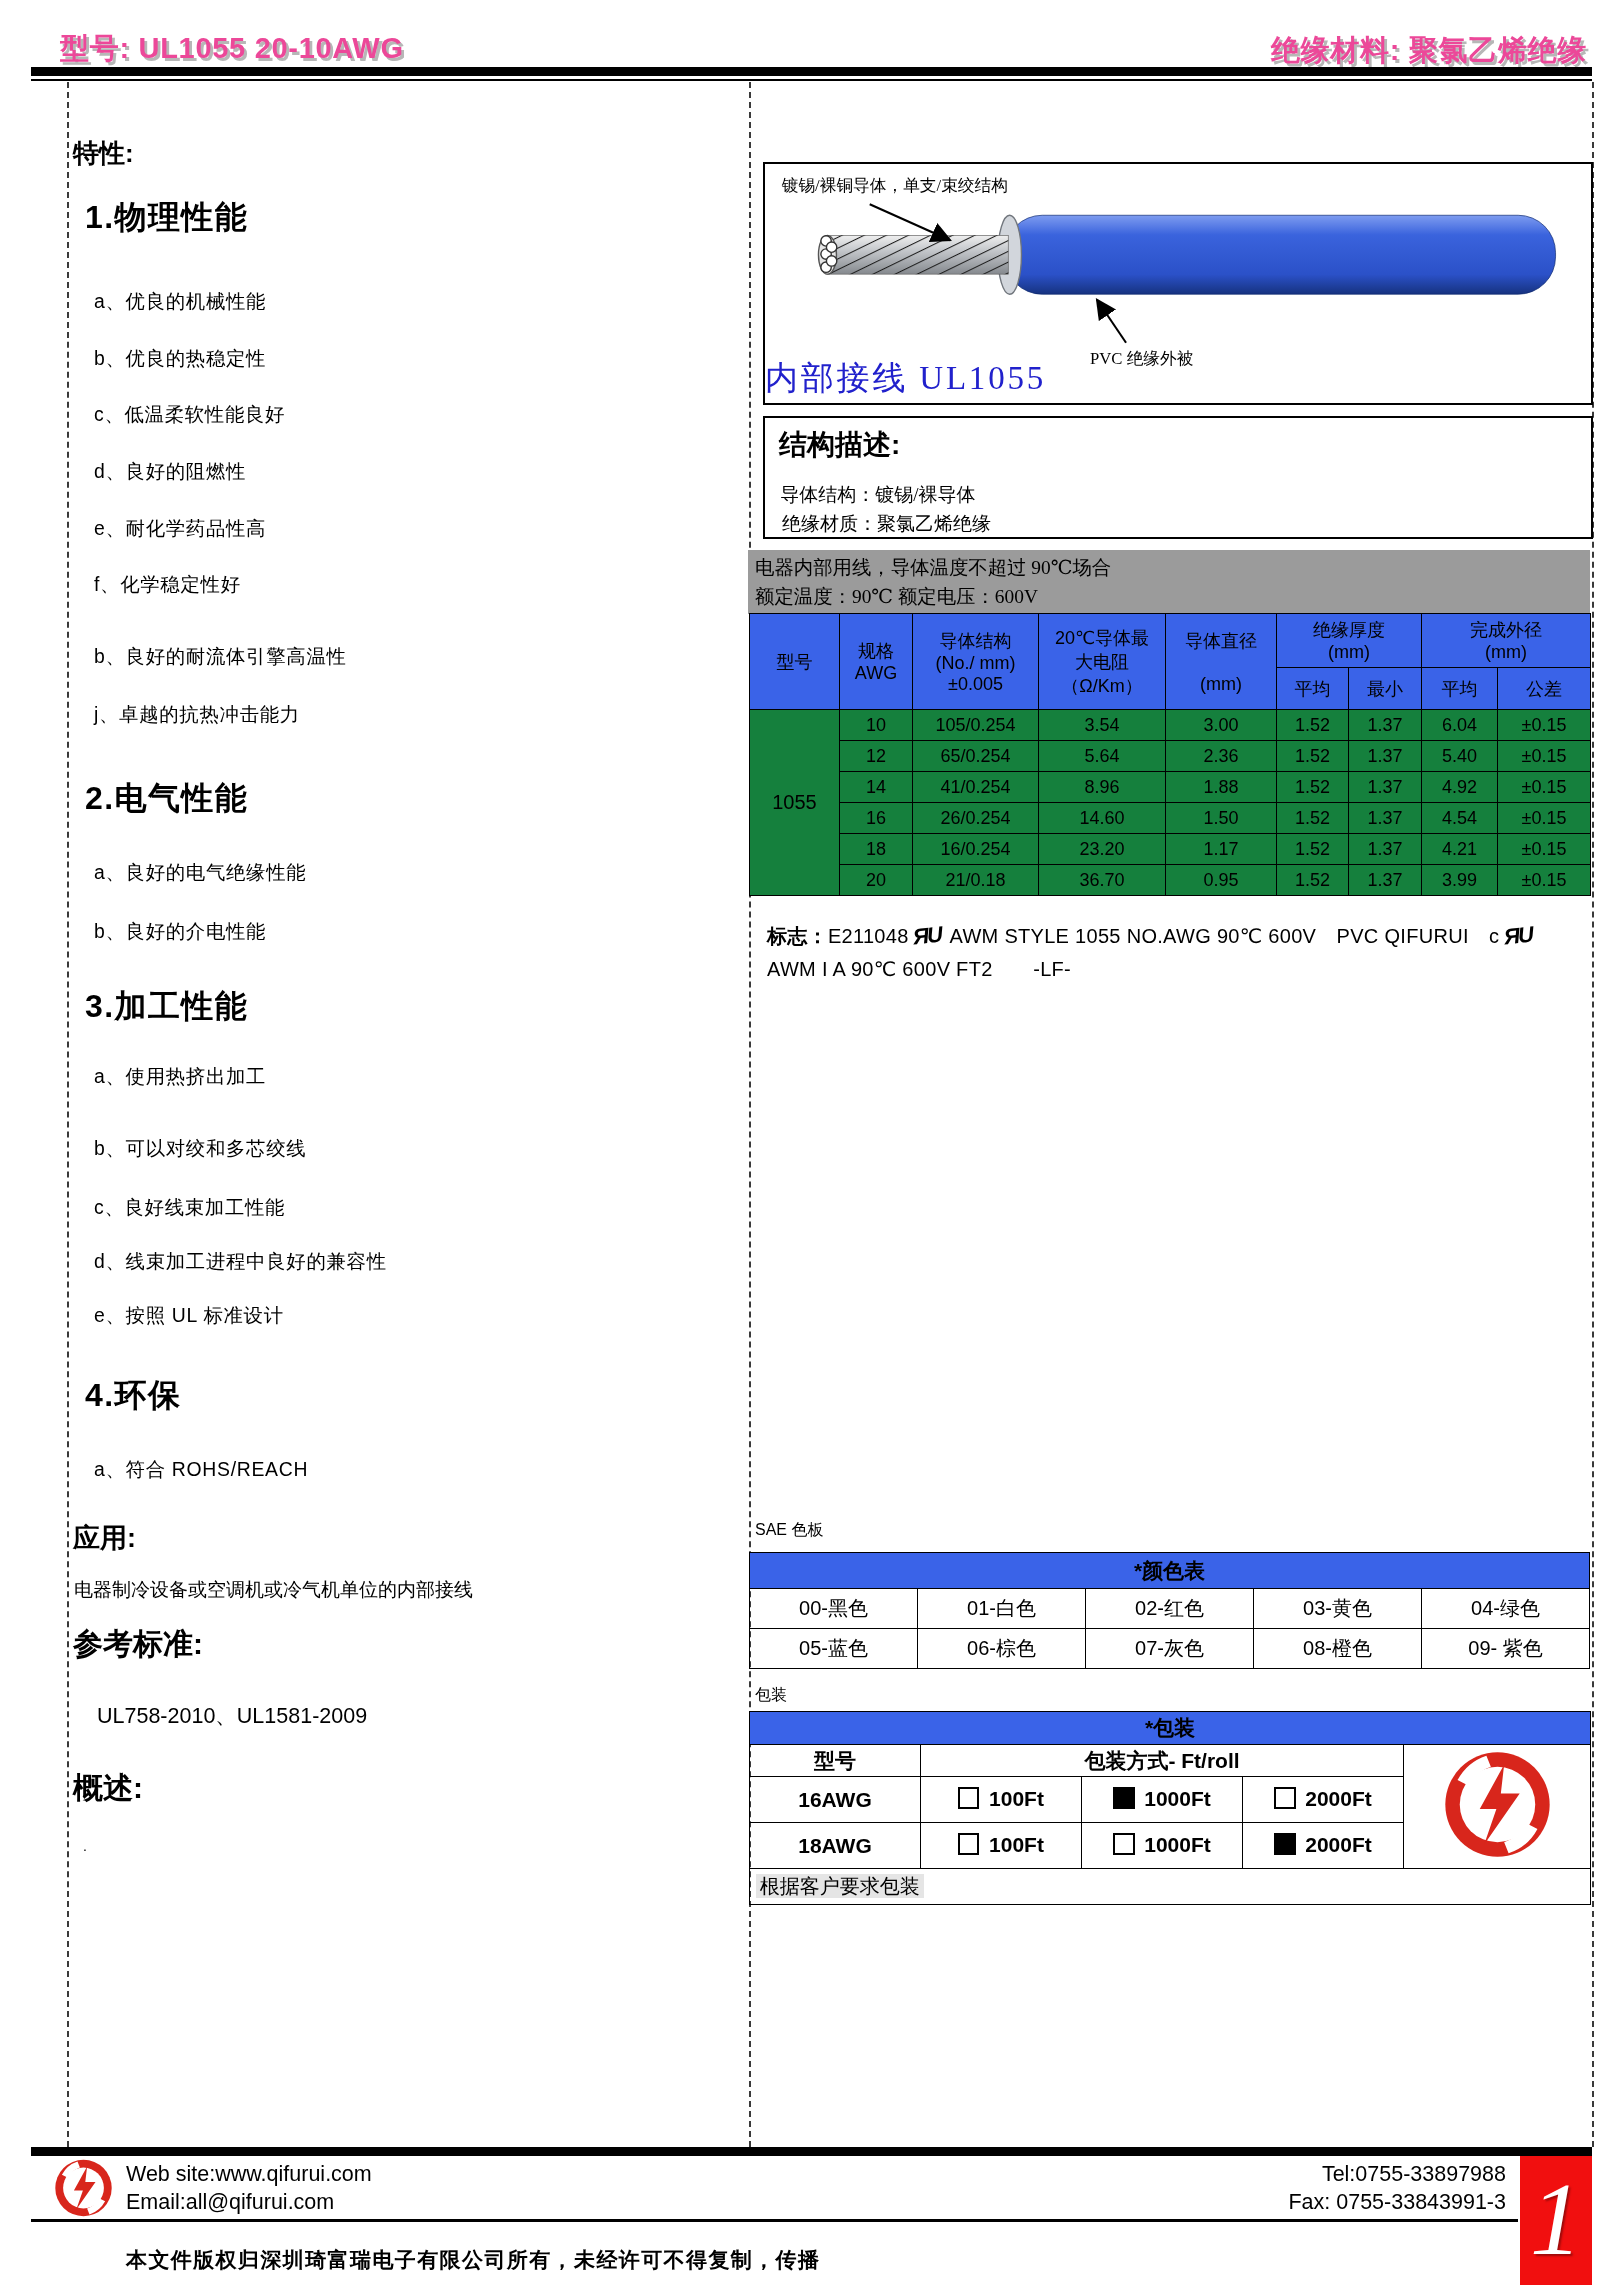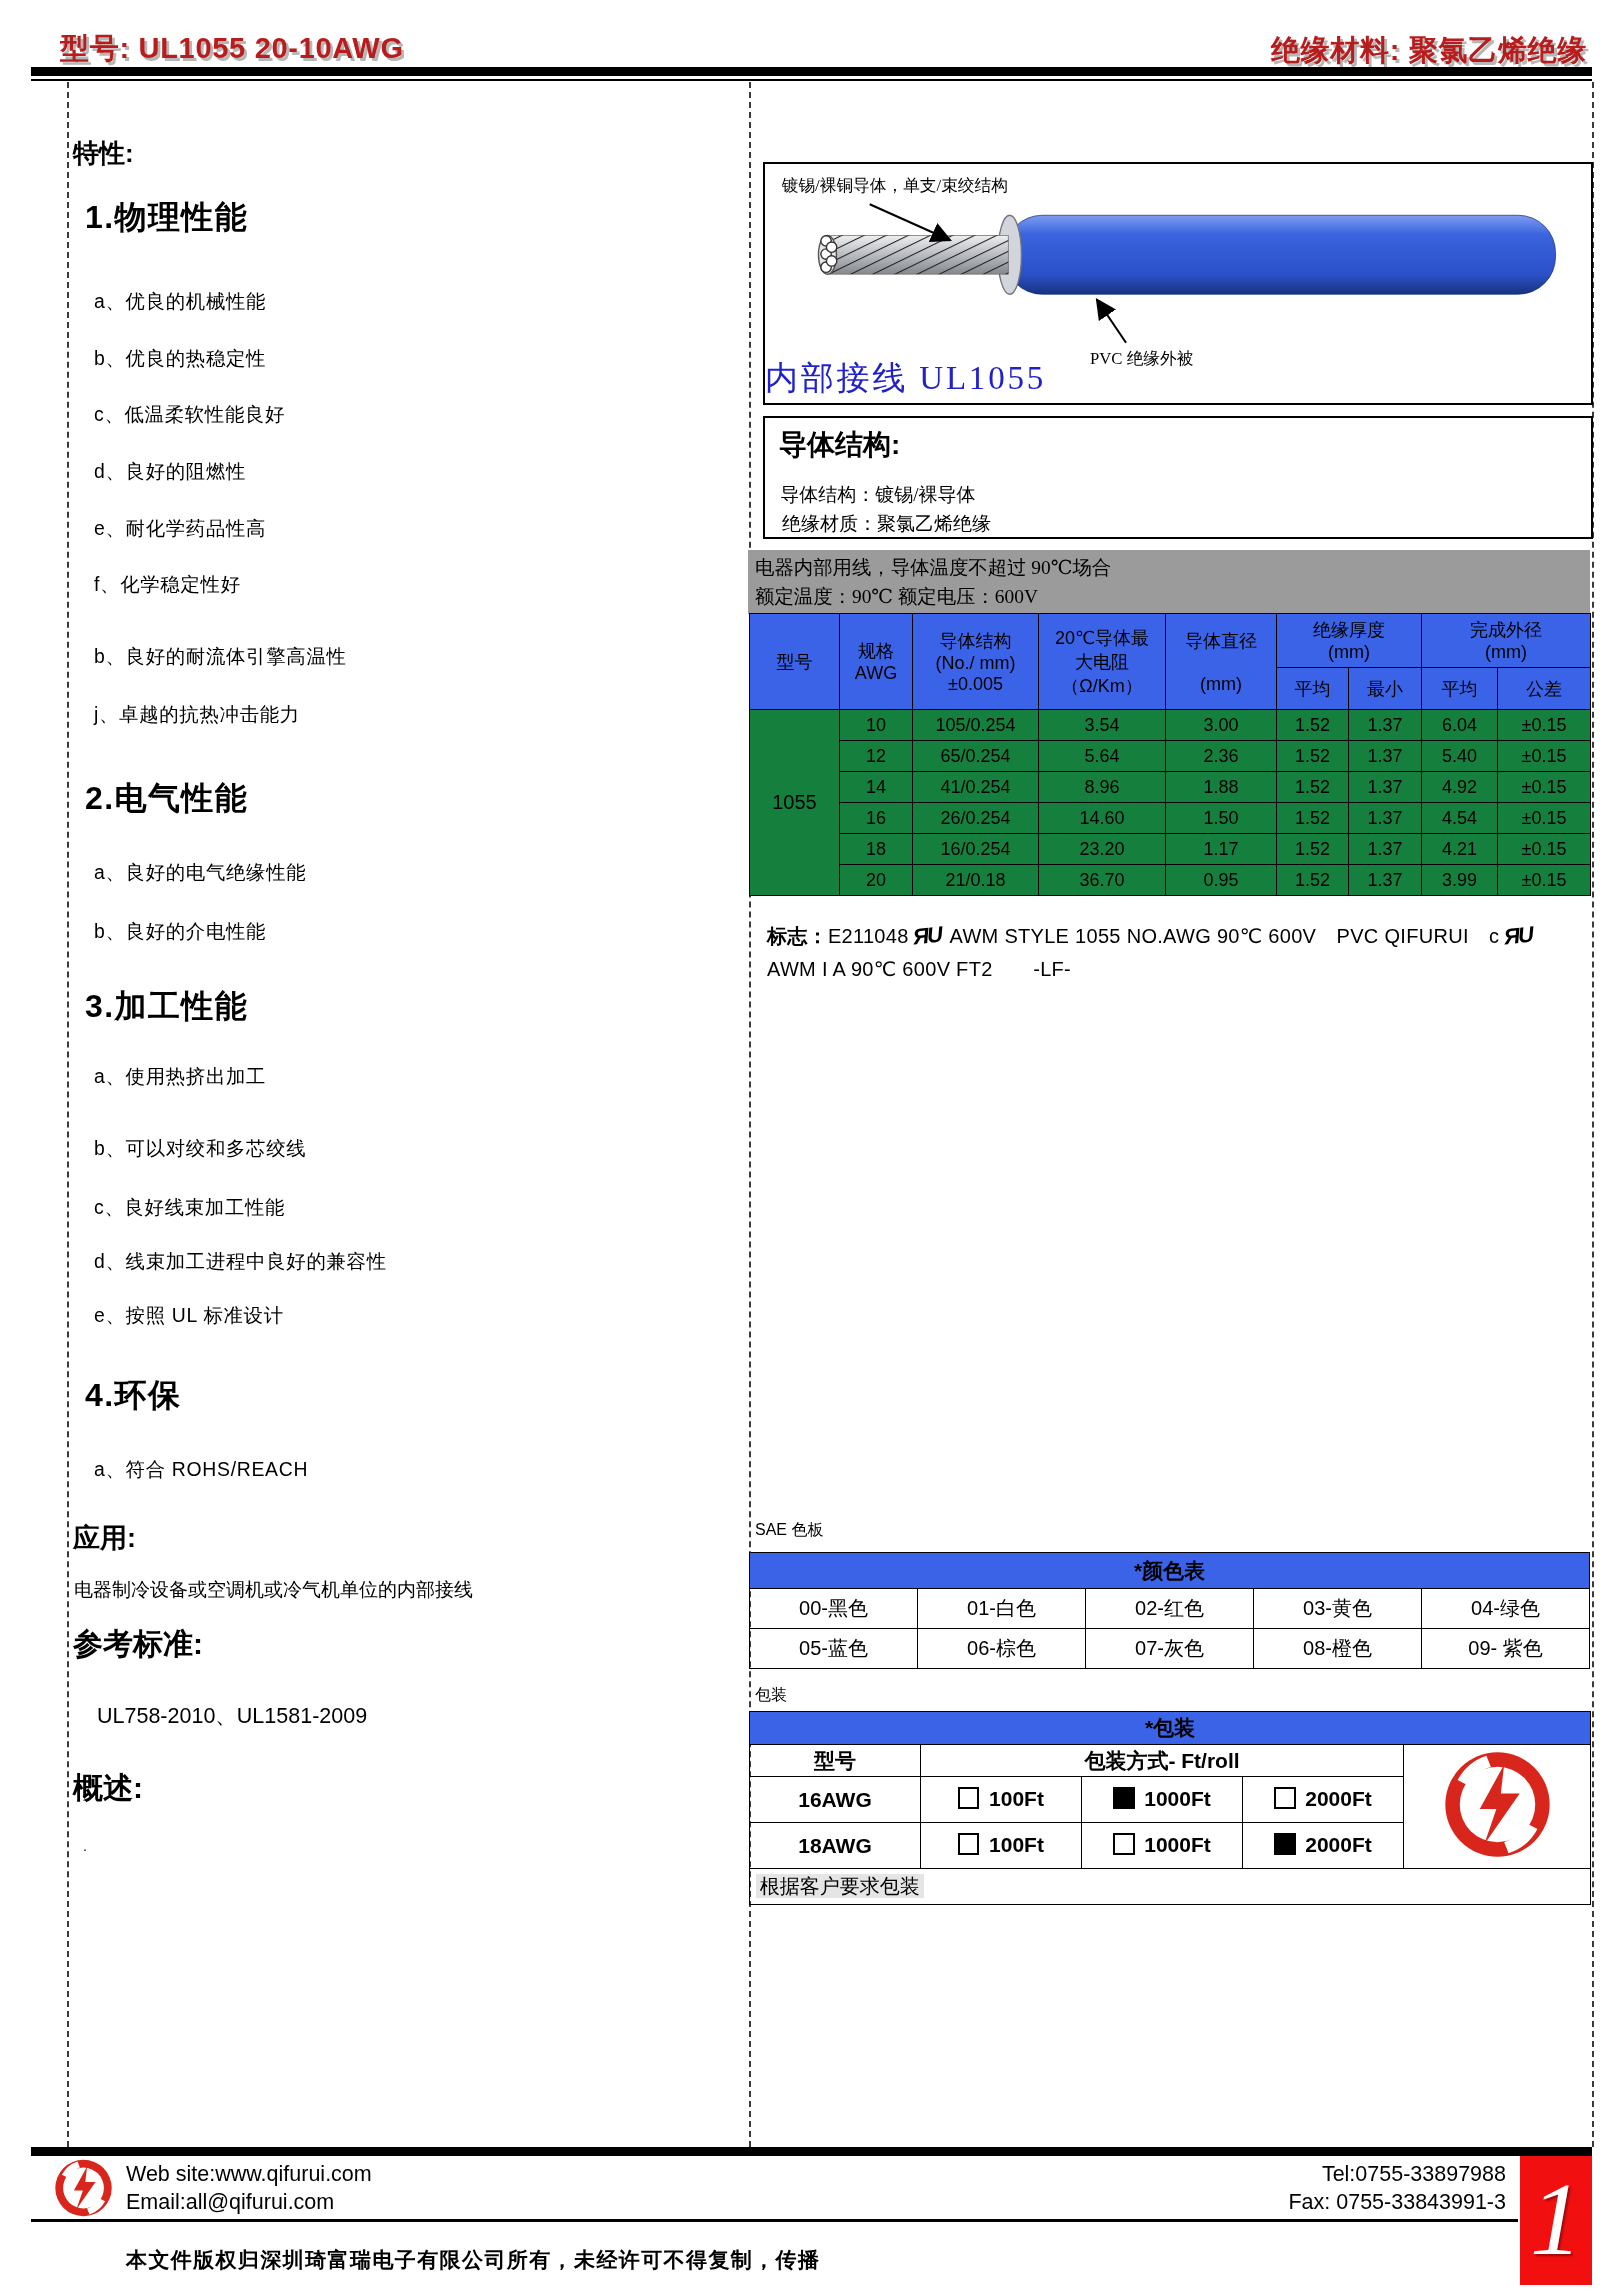--- a/index.html
+++ b/index.html
@@ -1,20 +1,20 @@
 <!DOCTYPE html>
 <html style="font-size:11px"><head>
 <meta charset="utf-8">
 <style>
   html,body{margin:0;padding:0;background:#fff;}
   .page{position:relative;width:1623px;height:2295px;background:#ffffff;overflow:hidden;
         font-family:"Liberation Sans","DejaVu Sans",sans-serif;color:#000;}
   .abs{position:absolute;}
   .serif{font-family:"Liberation Serif","DejaVu Serif",serif;}
-  .hdr-title{font-size:29px;font-weight:bold;color:#b91c1c;letter-spacing:0.7px;
+  .hdr-title{font-size:29px;font-weight:bold;color:#ec4899;letter-spacing:0.7px;
              text-shadow:2.8px 2.8px 0 #b7b7b7;white-space:nowrap;}
   .rule{background:#000;}
   .vdash{border-left:2.1px dashed #3a3a3a;width:0;}
   .sec-label{font-size:26px;font-weight:bold;}
   .sec-head{font-size:32px;font-weight:bold;letter-spacing:1.4px;}
   .feat-item{font-size:19.4px;letter-spacing:0.7px;white-space:nowrap;}
   .box{border:2.1px solid #000;background:#fff;}
   .diag-label{font-size:16.7px;white-space:nowrap;}
   .caption{font-size:33px;color:#2121cc;letter-spacing:2.8px;white-space:nowrap;}
   .struct-head{font-size:28px;font-weight:bold;}
@@ -132,21 +132,21 @@
       <circle cx="95" cy="140" r="7.5" fill="#fff" stroke="#333" stroke-width="2"></circle>
       <path d="M150,58 L266,110" stroke="#000" stroke-width="3" marker-end="url(#ah)"></path>
       <path d="M520,258 L478,196" stroke="#000" stroke-width="3" marker-end="url(#ah)"></path>
     </svg>
     <div class="abs serif diag-label" style="left:16.7px;top:9.7px;">镀锡/裸铜导体，单支/束绞结构</div>
     <div class="abs serif diag-label" style="left:325px;top:183px;">PVC  绝缘外被</div>
     <div class="abs serif caption" style="left:0;top:192px;width:826px;">内部接线  UL1055</div>
   </div>
 
   <div class="abs box" style="left:763px;top:416px;width:826px;height:119px;">
-    <div class="abs struct-head" style="left:14px;top:8.3px;">导体结构:</div>
+    <div class="abs struct-head" style="left:14px;top:8.3px;">结构描述:</div>
     <div class="abs serif struct-line" style="left:15.3px;top:64px;">导体结构：镀锡/裸导体</div>
     <div class="abs serif struct-line" style="left:17px;top:93px;">绝缘材质：聚氯乙烯绝缘</div>
   </div>
 
   <div class="abs grayband" style="left:748px;top:550px;width:842px;height:64px;padding-top:2.8px;box-sizing:border-box;">
     <div class="serif" style="margin-left:7px;">电器内部用线，导体温度不超过 90℃场合</div>
     <div class="serif" style="margin-left:7px;">额定温度：90℃  额定电压：600V</div>
   </div>
 
   <table class="spec-table abs" style="left:749px;top:613px;">

